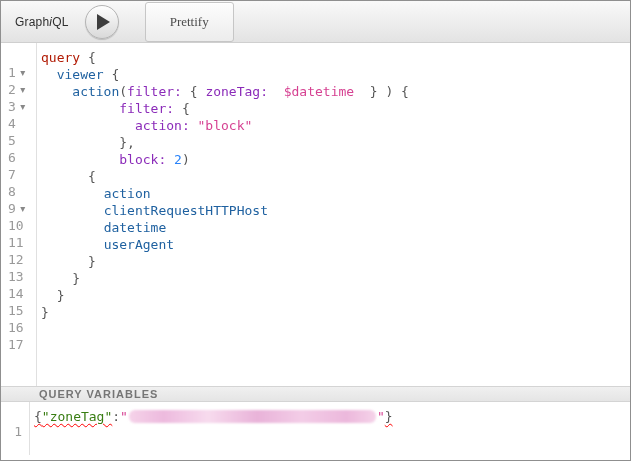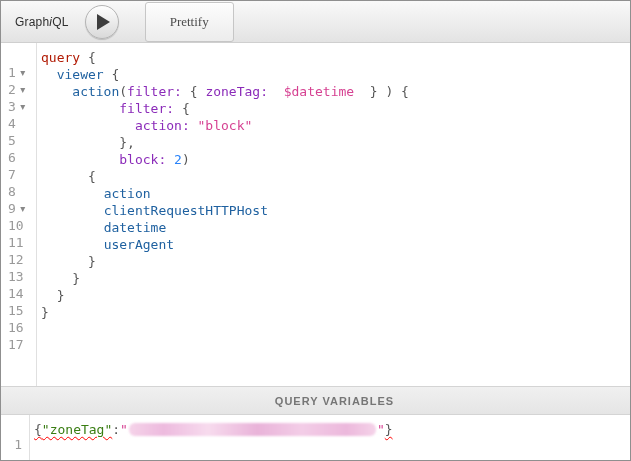--- a/index.html
+++ b/index.html
@@ -123,28 +123,27 @@
     vertical-align: -2px;
     margin: 0 1px;
     background: linear-gradient(90deg,
       #f5d3e9 0%, #edbade 14%, #f7dbee 32%, #e9b3d9 52%,
       #f3cde7 70%, #ecb8dc 88%, #f5d3e9 100%);
     filter: blur(1.2px);
   }
 
   
   .vars-title {
-    height: 29px;
+    height: 16px;
     background: linear-gradient(#f0f0f0, #e5e5e5);
     border-top: 1px solid #d4d4d4;
     border-bottom: 1px solid #d4d4d4;
     display: flex; align-items: center;
     padding-left: 38px;
     cursor: row-resize;
-    justify-content: center;
   }
   .vars-title span {
     font-size: 11px;
     font-weight: bold;
     color: #767676;
     letter-spacing: 1px;
   }
 </style>
 </head>
 <body>

